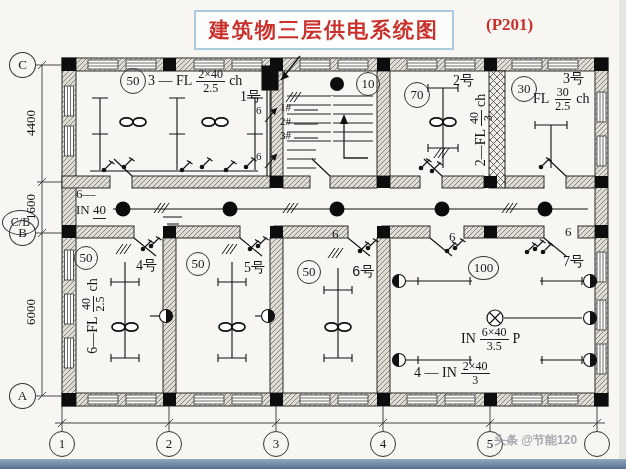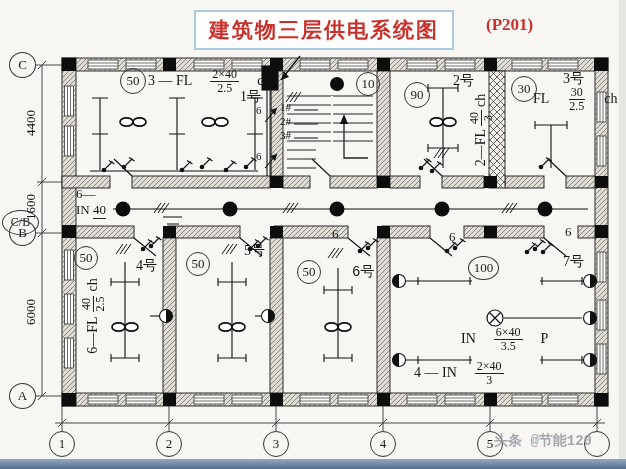--- a/index.html
+++ b/index.html
@@ -1,37 +1,37 @@
 <!DOCTYPE html>
 <html><head>
 <meta charset="utf-8">
 <style>
   html,body{margin:0;padding:0;}
   #stage{position:relative;width:626px;height:469px;background:#f7f6f2;overflow:hidden;
          font-family:"Liberation Serif",serif;color:#1b1b1b;}
   svg{position:absolute;left:0;top:0;z-index:1;}
   .lbl{position:absolute;z-index:2;font-family:"Liberation Serif",serif;color:#141414;
        font-size:14px;line-height:1;white-space:nowrap;}
-  .row{display:flex;align-items:center;gap:18px;height:26px;}
+  .row{display:flex;align-items:center;gap:4px;height:26px;}
   .circ{position:absolute;z-index:2;border:1.4px solid #333;border-radius:50%;
         display:flex;align-items:center;justify-content:center;font-size:13px;
         background:transparent;box-sizing:border-box;}
   .frac{display:inline-flex;flex-direction:column;align-items:center;font-size:12px;line-height:1.05;}
   .frac .num{border-bottom:1.2px solid #222;padding:0 2px;}
   .frac .den{min-height:11px;padding:0 2px;}
   .ul{border-bottom:1.2px solid #222;padding-bottom:1px;}
   .vlabel{transform:rotate(-90deg);transform-origin:center;display:flex;align-items:center;
           gap:3px;justify-content:center;}
   .small{font-size:11px;}
   #title-box{position:absolute;left:176px;top:10px;z-index:3;border:2px solid #a9cbdd;
              background:#fdfdfb;padding:4px 13px;font-size:21px;font-weight:bold;
              letter-spacing:2px;}
   #page-ref{position:absolute;left:486px;top:15px;z-index:3;font-size:17px;font-weight:bold;}
-  #watermark{position:absolute;left:494px;top:432px;z-index:5;font-family:Liberation Mono, monospace;
-             font-size:14px;font-weight:bold;opacity:.8;}
+  #watermark{position:absolute;left:494px;top:432px;z-index:5;font-family:Liberation Sans, sans-serif;
+             font-size:12px;font-weight:bold;opacity:.8;}
   #bottom-bar{position:absolute;left:0;bottom:0;width:626px;height:10px;z-index:6;
               background:linear-gradient(#93a8c0,#54708e);}
   #right-edge{position:absolute;right:0;top:0;width:7px;height:469px;z-index:0;background:#e4e6e2;}
 </style>
 </head>
 <body>
 
 <div id="stage">
 <div id="right-edge"></div>
 
@@ -308,21 +308,21 @@
 <div class="circ" style="left:370px;top:431px;width:26px;height:26px;">4</div>
 <div class="circ" style="left:477px;top:431px;width:26px;height:26px;">5</div>
 <div class="circ" style="left:584px;top:431px;width:26px;height:26px;"></div>
 
 <div class="lbl vlabel" style="left:8px;top:116px;width:44px;height:14px;font-size:13px;">4400</div>
 <div class="lbl vlabel" style="left:8px;top:200px;width:44px;height:14px;font-size:13px;">1600</div>
 <div class="lbl vlabel" style="left:8px;top:305px;width:44px;height:14px;font-size:13px;">6000</div>
 
 <div class="circ" style="left:120px;top:68px;width:26px;height:26px;">50</div>
 <div class="circ" style="left:356px;top:72px;width:24px;height:24px;">10</div>
-<div class="circ" style="left:404px;top:82px;width:26px;height:26px;">90</div>
+<div class="circ" style="left:404px;top:82px;width:26px;height:26px;">70</div>
 <div class="circ" style="left:511px;top:76px;width:26px;height:26px;">30</div>
 <div class="circ" style="left:74px;top:246px;width:24px;height:24px;">50</div>
 <div class="circ" style="left:186px;top:252px;width:24px;height:24px;">50</div>
 <div class="circ" style="left:297px;top:260px;width:24px;height:24px;">50</div>
 <div class="circ" style="left:468px;top:256px;width:31px;height:24px;">100</div>
 
 <div class="lbl row" style="left:148px;top:68px;">
   <span>3 — FL</span>
   <span class="frac">
         <span class="num">2×40</span>
@@ -370,21 +370,21 @@
 
 <div class="lbl" style="left:136px;top:259px;">4号</div>
 <div class="lbl vlabel" style="left:45px;top:304px;width:96px;height:24px;">
   <span>6—FL</span>
   <span class="frac">
         <span class="num">40</span>
         <span class="den">2.5</span>
       </span>
   <span>ch</span>
 </div>
-<div class="lbl" style="left:244px;top:244px;text-align:center;">5号</div>
+<div class="lbl" style="left:244px;top:261px;text-align:center;">5号</div>
 <div class="lbl" style="left:352px;top:265px;font-family:Liberation Mono, monospace;">6号</div>
 <div class="lbl" style="left:563px;top:255px;">7号</div>
 
 <div class="lbl row" style="left:461px;top:326px;">
   <span>IN</span>
   <span class="frac">
         <span class="num">6×40</span>
         <span class="den">3.5</span>
       </span>
   <span>P</span>

